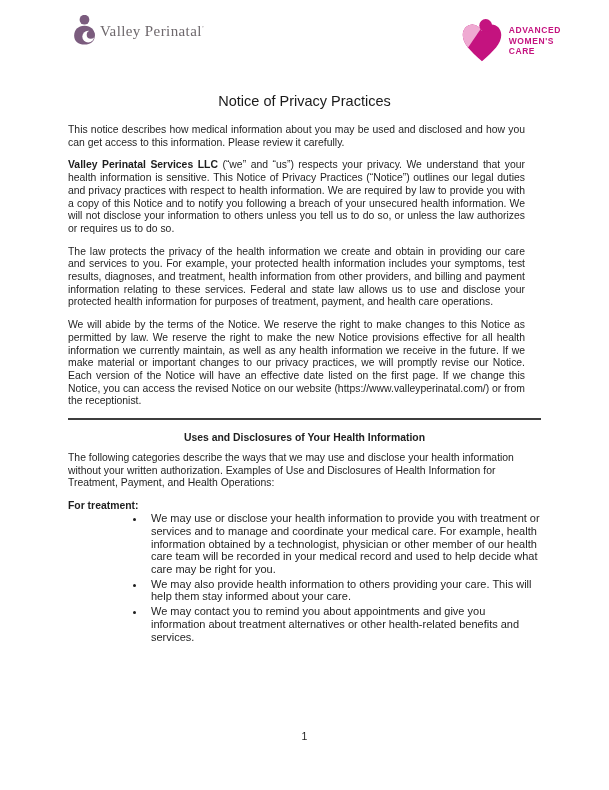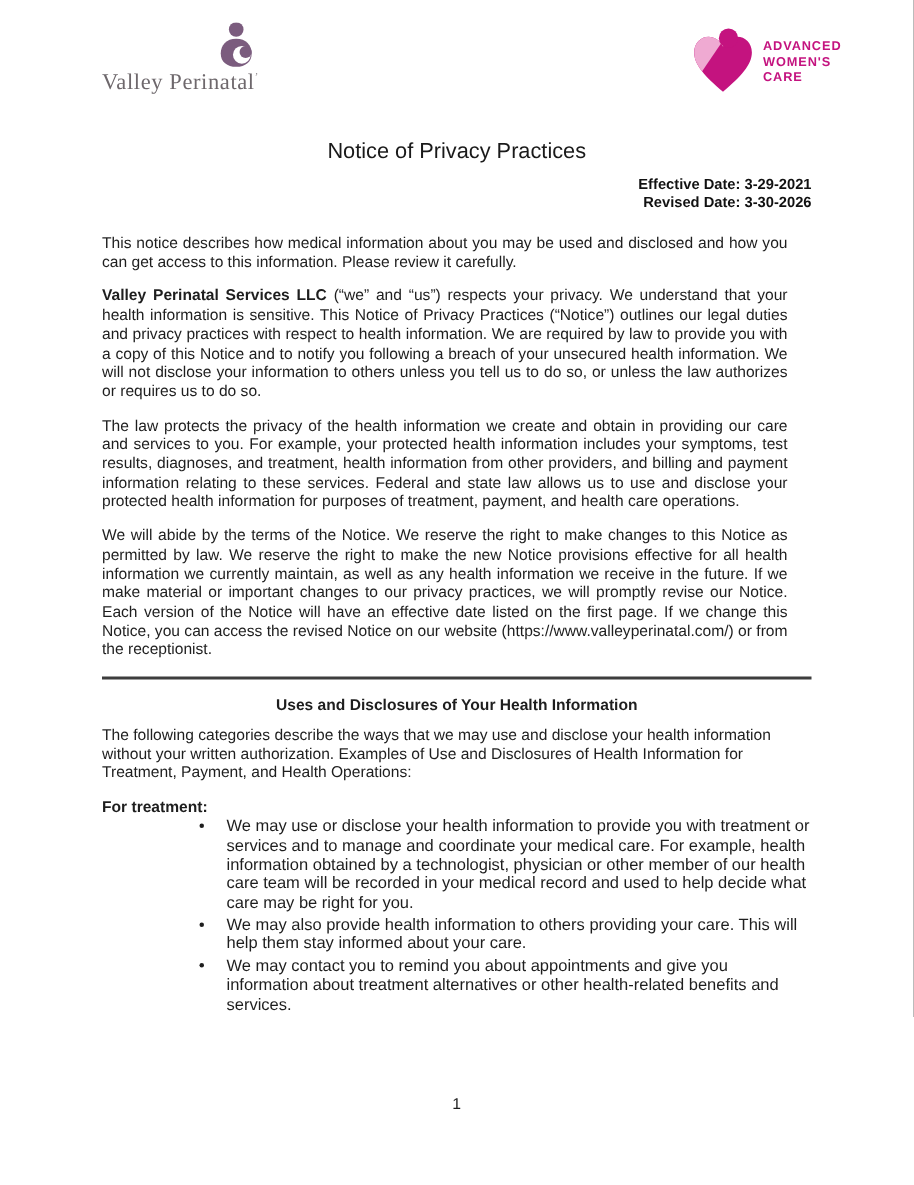--- a/index.html
+++ b/index.html
@@ -9,21 +9,21 @@
     margin:0 auto;
     background:#ffffff;
     font-family:"Liberation Sans", sans-serif;
     color:#1e1e1e;
     overflow:hidden;
   }
   .content { position:absolute; left:68px; right:68px; top:0; }
 
   
   .header { display:flex; justify-content:space-between; align-items:flex-start; padding-top:15px; }
-  .vp-logo { display:flex; flex-direction:column; align-items:flex-end; }
+  .vp-logo { display:flex; flex-direction:row; align-items:center; }
   .vp-logo .vp-icon { width:32px; height:30px; margin-bottom:2px; }
   .vp-logo .vp-text {
     font-family:"Liberation Serif", serif;
     font-size:15px; color:#6e686c; letter-spacing:0.4px; white-space:nowrap;
   }
   .vp-logo .vp-mark { font-size:7px; vertical-align:super; color:#8a8488; }
   .awc-logo { display:flex; align-items:center; gap:5px; margin-right:-20px; margin-top:3px; }
   .awc-heart { width:44px; height:46px; }
   .awc-text { display:flex; flex-direction:column; }
   .awc-text span {
@@ -80,24 +80,20 @@
         <div class="awc-text">
           <span>ADVANCED</span>
           <span>WOMEN'S</span>
           <span>CARE</span>
         </div>
       </div>
     </div>
 
     <div class="doc-title">Notice of Privacy Practices</div>
 
-    <div class="dates">
-      <div>Effective Date: 3-29-2021</div>
-      <div>Revised Date: 3-30-2026</div>
-    </div>
 
     <p class="body first">This notice describes how medical information about you may be used and disclosed and how you can get access to this information. Please review it carefully.</p>
 
     <p class="body"><strong>Valley Perinatal Services LLC</strong><span> (“we” and “us”) respects your privacy. We understand that your health information is sensitive. This Notice of Privacy Practices (“Notice”) outlines our legal duties and privacy practices with respect to health information. We are required by law to provide you with a copy of this Notice and to notify you following a breach of your unsecured health information. We will not disclose your information to others unless you tell us to do so, or unless the law authorizes or requires us to do so.</span></p>
 
     <p class="body">The law protects the privacy of the health information we create and obtain in providing our care and services to you. For example, your protected health information includes your symptoms, test results, diagnoses, and treatment, health information from other providers, and billing and payment information relating to these services. Federal and state law allows us to use and disclose your protected health information for purposes of treatment, payment, and health care operations.</p>
 
     <p class="body">We will abide by the terms of the Notice. We reserve the right to make changes to this Notice as permitted by law. We reserve the right to make the new Notice provisions effective for all health information we currently maintain, as well as any health information we receive in the future. If we make material or important changes to our privacy practices, we will promptly revise our Notice. Each version of the Notice will have an effective date listed on the first page. If we change this Notice, you can access the revised Notice on our website (https://www.valleyperinatal.com/) or from the receptionist.</p>
 
     <hr class="divider">

